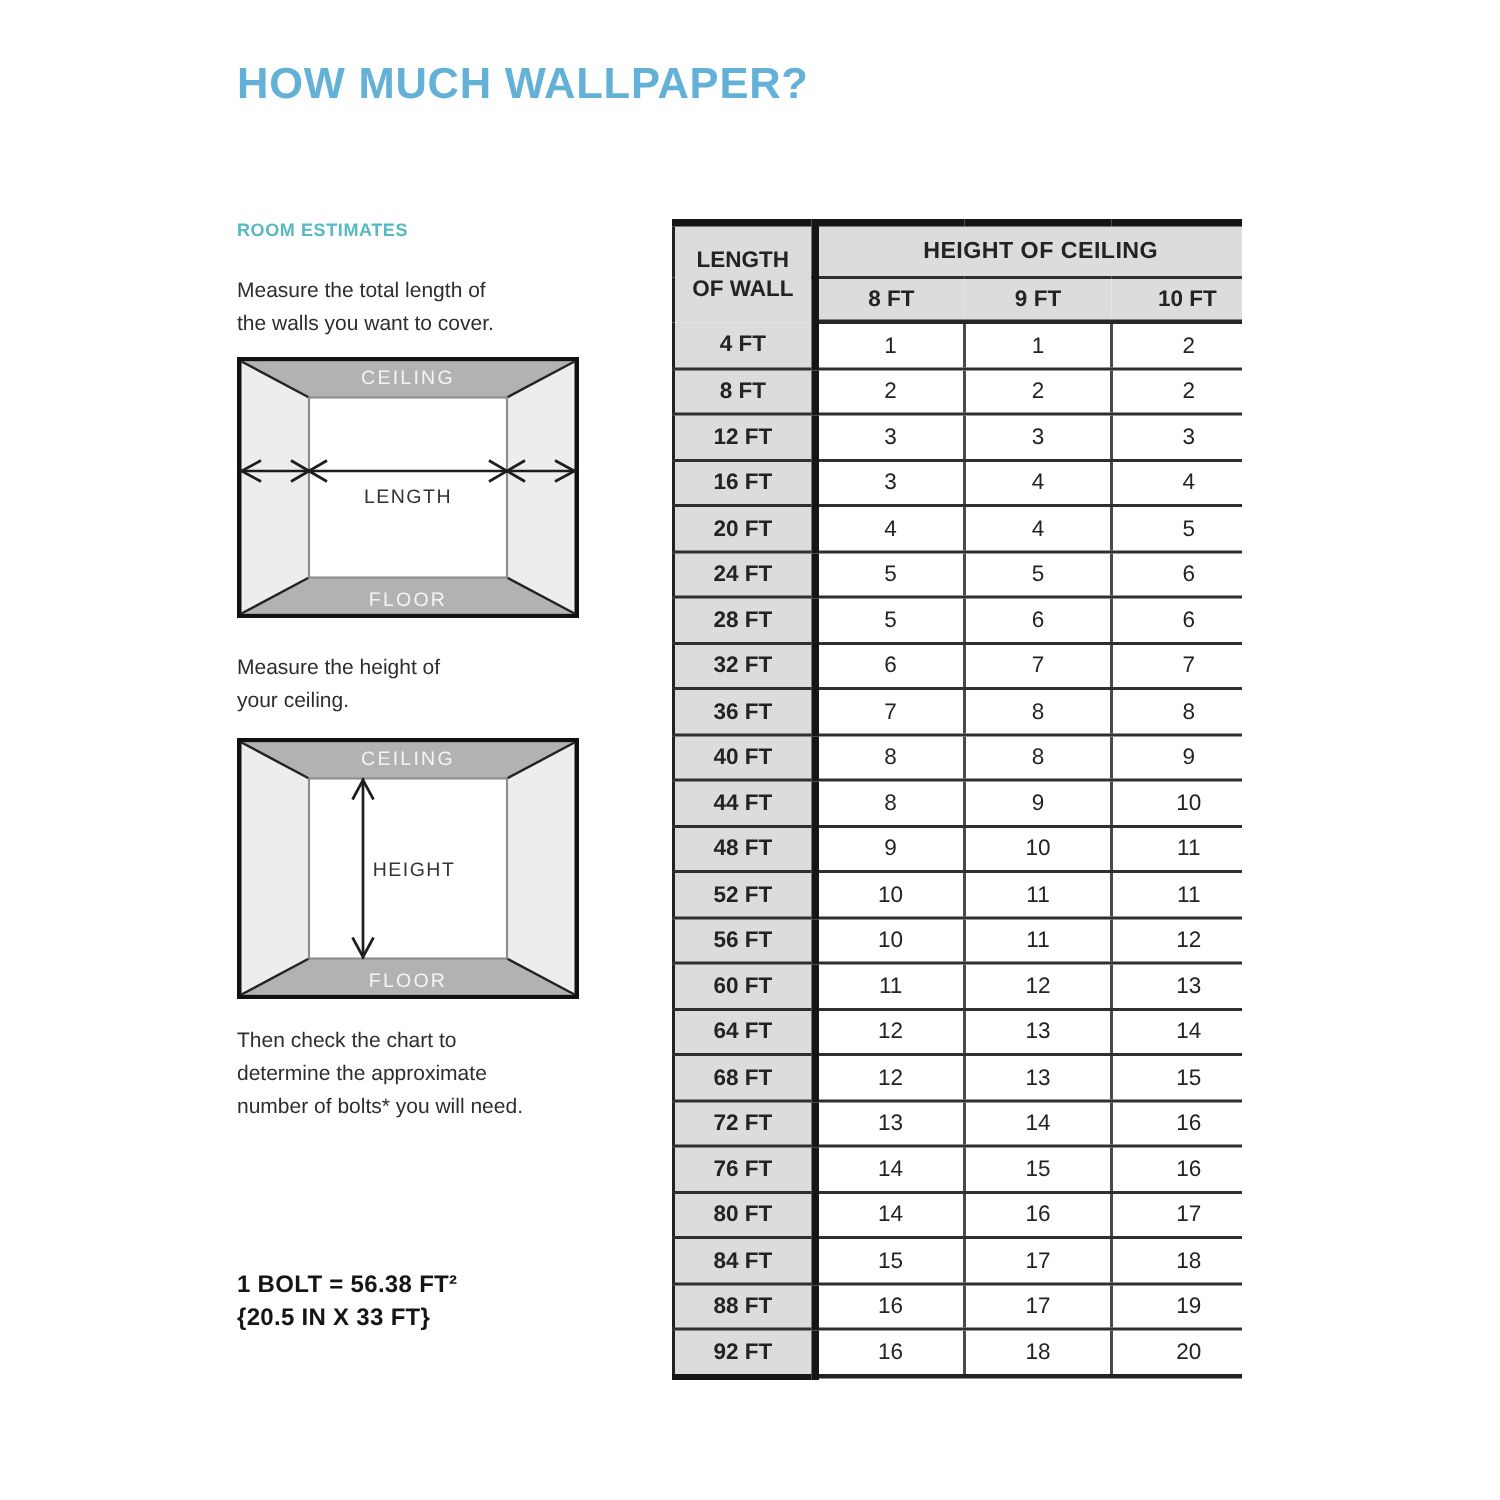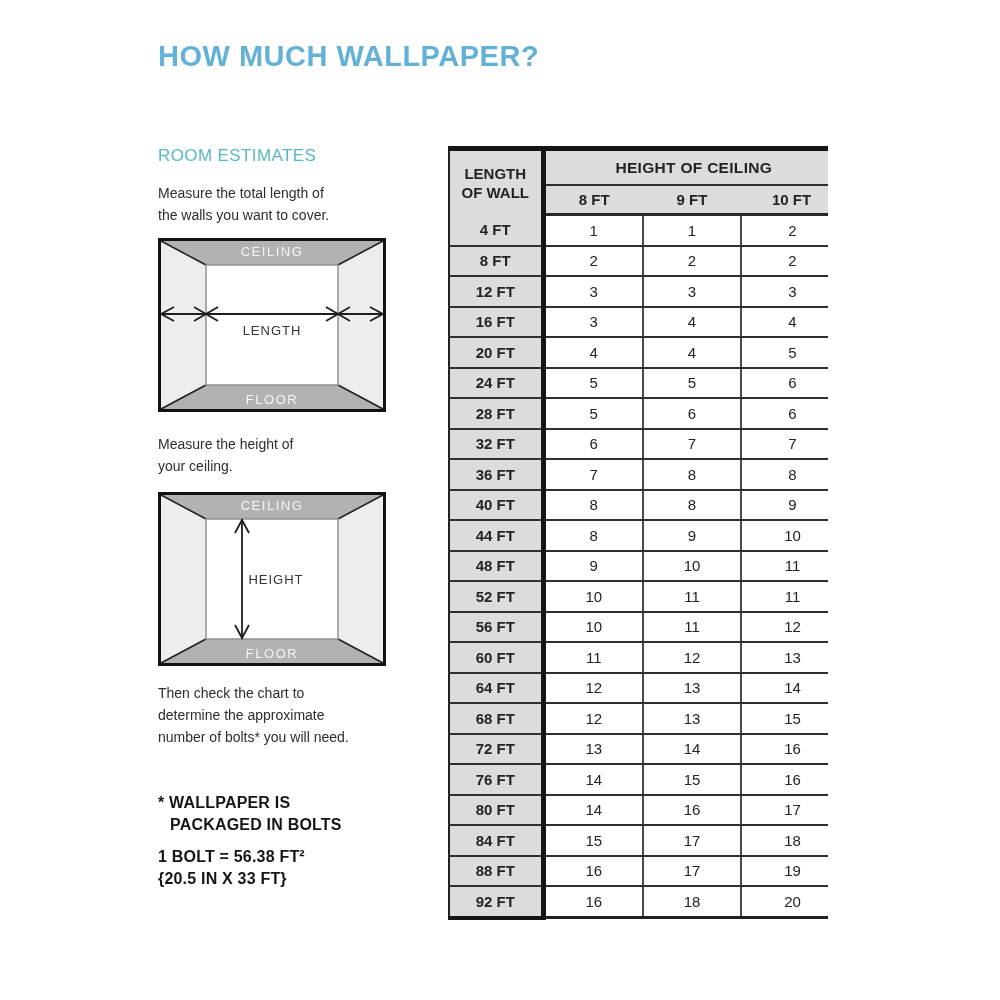--- a/index.html
+++ b/index.html
@@ -11,21 +11,21 @@
     --line-dark:#2f2f2f;
     --ink:#2d2d2d;
   }
   html,body{margin:0;padding:0;background:#fff;}
   .page{position:relative;width:828px;height:1000px;background:#fff;overflow:hidden;
         font-family:"Liberation Sans","DejaVu Sans",sans-serif;color:var(--ink);}
 
   .title{position:absolute;left:158px;top:40px;margin:0;
          font-size:29px;font-weight:bold;letter-spacing:.5px;color:var(--title-blue);}
 
-  .section-heading{margin:0;font-size:17px;font-weight:normal;letter-spacing:.4px;color:var(--heading-teal);}
+  .section-heading{margin:0;font-size:12px;font-weight:bold;letter-spacing:.4px;color:var(--heading-teal);}
   .room-heading{position:absolute;left:158px;top:146px;}
 
   .body-text{position:absolute;margin:0;font-size:14px;line-height:22px;color:var(--ink);}
   .p1{left:158px;top:182px;}
   .p2{left:158px;top:433px;}
   .p3{left:158px;top:682px;}
 
   .bold-block{position:absolute;margin:0;font-size:16px;font-weight:bold;line-height:22px;color:#151515;letter-spacing:.2px;}
   .footnote{left:158px;top:792px;}
   .footnote .line.indent{padding-left:12px;}
@@ -126,24 +126,20 @@
     </g>
     <text class="measure-label" x="118" y="92">HEIGHT</text>
   </svg>
 
   <p class="body-text p3">
     <span class="line" style="display:block">Then check the chart to</span>
     <span class="line" style="display:block">determine the approximate</span>
     <span class="line" style="display:block">number of bolts* you will need.</span>
   </p>
 
-  <p class="bold-block footnote">
-    <span class="line" style="display:block">* WALLPAPER IS</span>
-    <span class="line indent" style="display:block">PACKAGED IN BOLTS</span>
-  </p>
 
   <p class="bold-block bolt-info">
     <span class="line" style="display:block">1 BOLT = 56.38 FT²</span>
     <span class="line" style="display:block">{20.5 IN X 33 FT}</span>
   </p>
 
   <div class="right-col">
 
     <table class="bolt-table">
       <colgroup>

